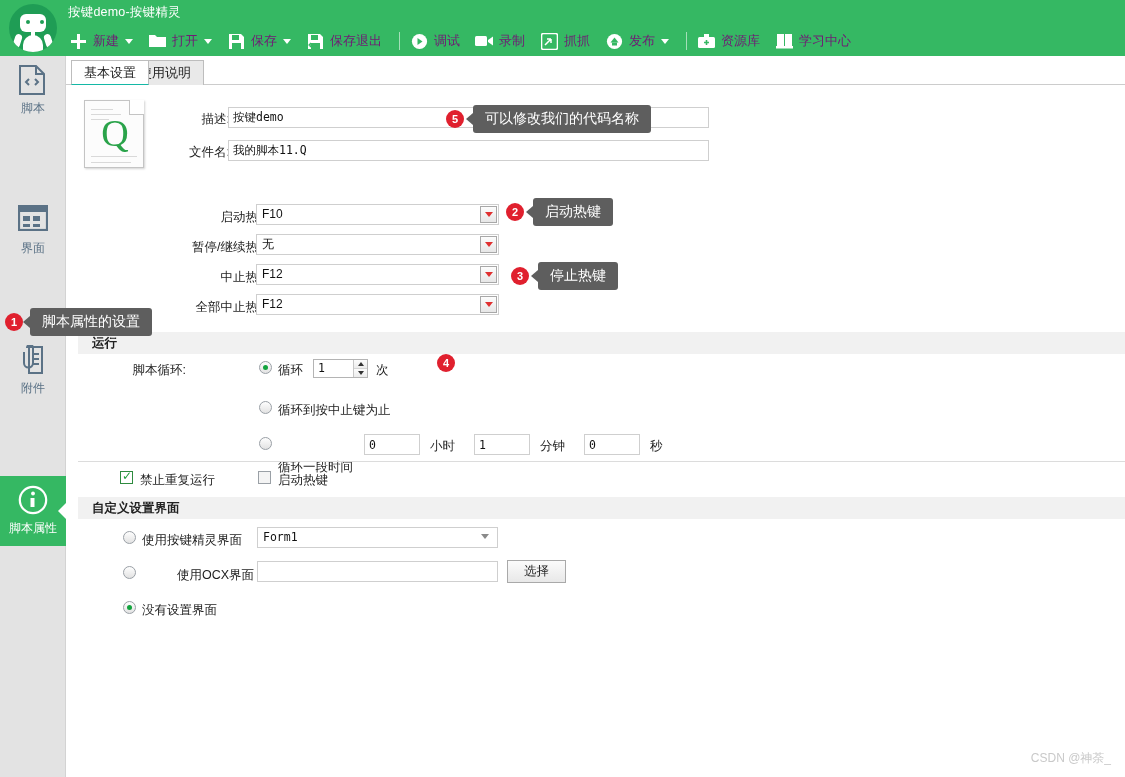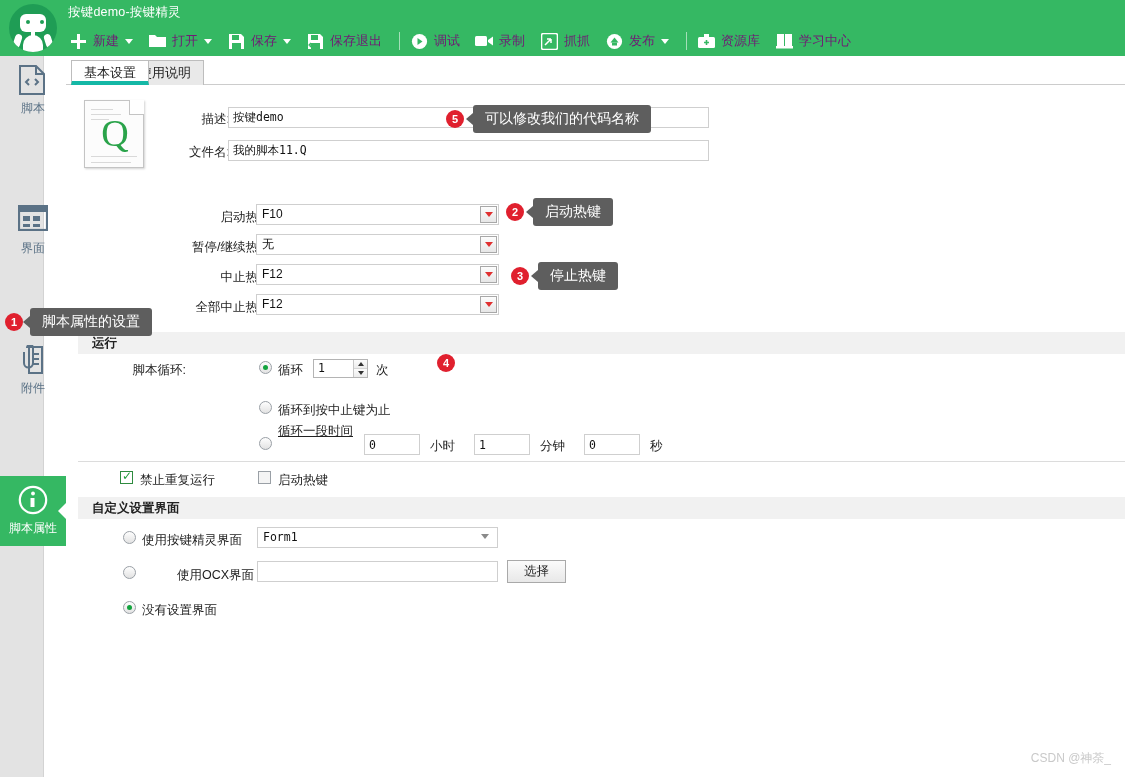--- a/index.html
+++ b/index.html
@@ -76,21 +76,21 @@
     border-left:4px solid transparent; border-right:4px solid transparent;
     border-top:5px solid #ffffff;
   }
   .tb-sep {
     width:1px; height:18px; background:rgba(255,255,255,0.55);
     margin:0 9px 0 3px;
   }
 
   
   .sidebar {
-    position:absolute; left:0; top:56px; width:44px; height:721px;
+    position:absolute; left:0; top:56px; width:66px; height:721px;
     background:#e3e3e3; border-right:1px solid #d3d3d3;
   }
   .sb-item {
     position:relative; width:66px; height:70px;
     display:flex; flex-direction:column; align-items:center; justify-content:center;
     cursor:pointer;
   }
   .sb-item .sb-ico { width:30px; height:30px; margin-bottom:5px; }
   .sb-item .sb-lbl { font-size:12px; color:#5b7286; }
   .sb-item.active { background:#35b863; }
@@ -106,21 +106,21 @@
   .tabstrip {
     position:absolute; left:66px; top:56px; width:1059px; height:29px;
     background:#ffffff; border-bottom:1px solid #cccccc;
   }
   .tab {
     position:absolute; top:4px; height:25px;
     padding:0 12px; line-height:24px; font-size:13px; color:#222;
     border:1px solid #bdbdbd; border-bottom:none; cursor:pointer;
     background:#e9e9e9;
   }
-  .tab.active { background:#ffffff; border-bottom:4px solid #14b8a6; z-index:3; }
+  .tab.active { background:#ffffff; border-bottom:1px solid #14b8a6; z-index:3; }
   .tab1 { left:5px; }
   .tab2 { left:60px; }
 
   
   .content {
     position:absolute; left:66px; top:85px; width:1059px; height:692px;
     background:#ffffff;
   }
 
   .sec-bar {
@@ -521,21 +521,21 @@
             <b></b>
           </i>
       </span>
     </div>
     <div class="rlabel" style="left:310px; top:277px;">次</div>
 
     <div class="radio" style="left:193px; top:316px;"></div>
     <div class="rlabel" style="left:212px; top:317px;">循环到按中止键为止</div>
 
     <div class="radio" style="left:193px; top:352px;"></div>
-    <div class="rlabel" style="left:212px; top:338px;text-decoration:underline;">循环一段时间</div>
+    <div class="rlabel" style="left:212px; top:374px;">循环一段时间</div>
     <input class="txtinput" style="left: 298px; top: 349px; width: 56px;" value="0">
     <div class="rlabel" style="left:364px; top:353px;">小时</div>
     <input class="txtinput" style="left: 408px; top: 349px; width: 56px;" value="1">
     <div class="rlabel" style="left:474px; top:353px;">分钟</div>
     <input class="txtinput" style="left: 518px; top: 349px; width: 56px;" value="0">
     <div class="rlabel" style="left:584px; top:353px;">秒</div>
 
     <div class="hr" style="top:376px;"></div>
 
     <div class="checkbox on" style="left:54px; top:386px;"></div>

